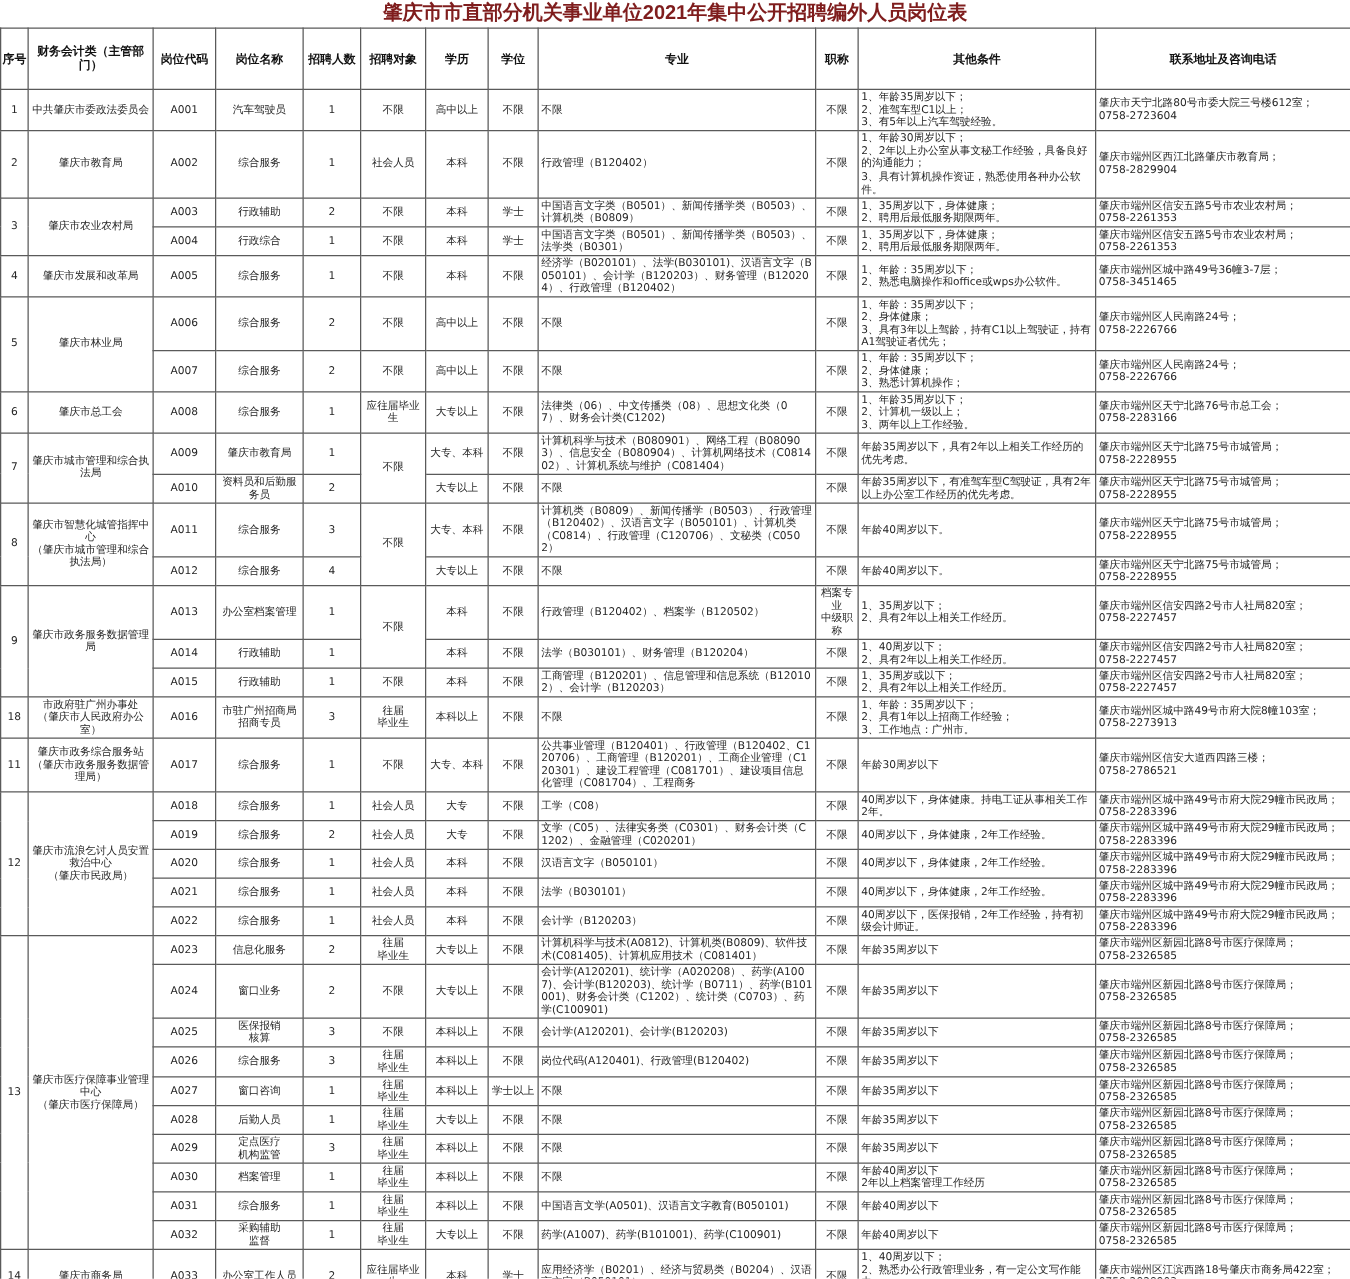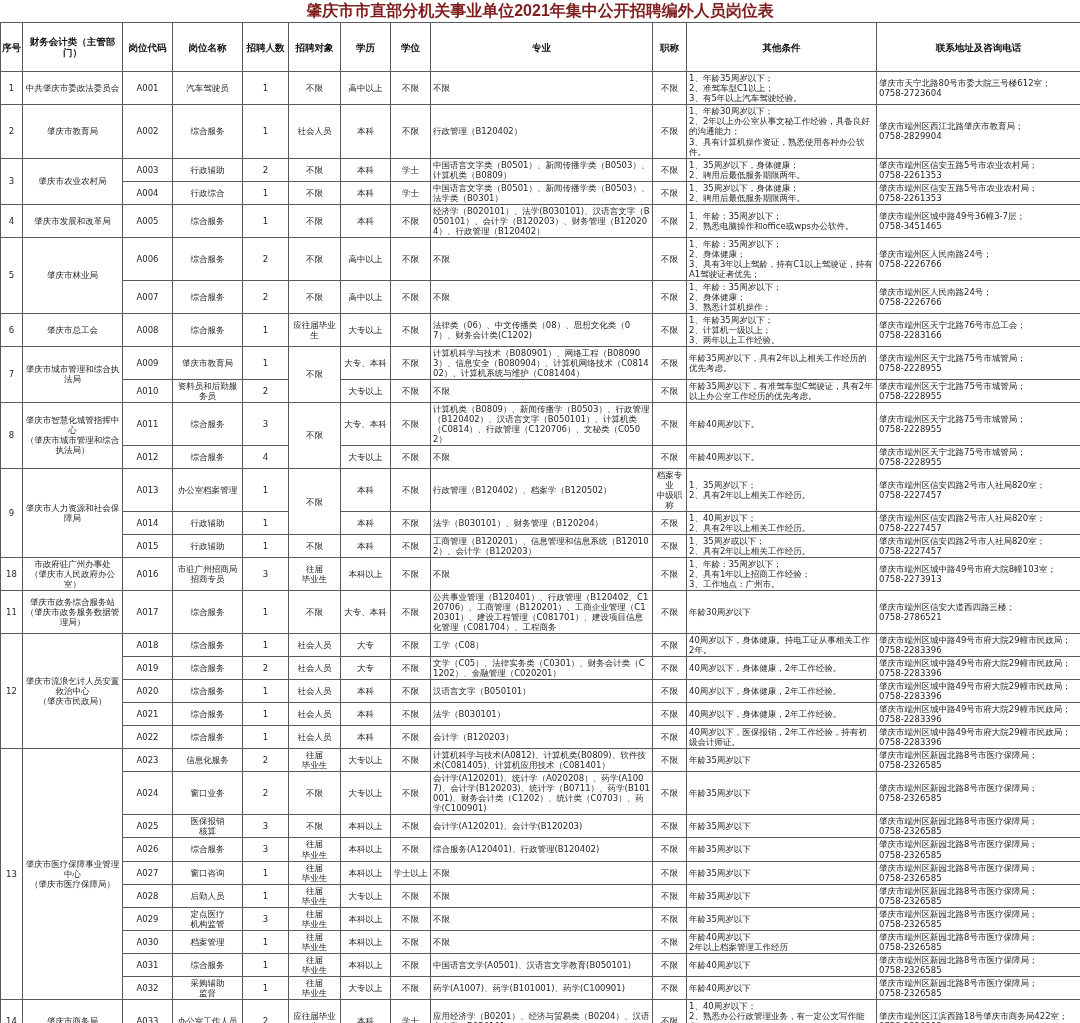--- a/index.html
+++ b/index.html
@@ -229,21 +229,21 @@
         <td>大专以上</td>
         <td>不限</td>
         <td class="lt">不限</td>
         <td>不限</td>
         <td class="lt">年龄40周岁以下。</td>
         <td class="lt">肇庆市端州区天宁北路75号市城管局；
 0758-2228955</td>
       </tr>
       <tr>
         <td rowspan="3">9</td>
-        <td rowspan="3">肇庆市人力资源和社会保障局</td>
+        <td rowspan="3">肇庆市政务服务数据管理局</td>
         <td>A013</td>
         <td>办公室档案管理</td>
         <td>1</td>
         <td rowspan="2">不限</td>
         <td>本科</td>
         <td>不限</td>
         <td class="lt">行政管理（B120402）、档案学（B120502）</td>
         <td>档案专业
 中级职称</td>
         <td class="lt">1、35周岁以下；
@@ -426,21 +426,21 @@
 0758-2326585</td>
       </tr>
       <tr>
         <td>A026</td>
         <td>综合服务</td>
         <td>3</td>
         <td>往届
 毕业生</td>
         <td>本科以上</td>
         <td>不限</td>
-        <td class="lt">综合服务(A120401)、行政管理(B120402)</td>
+        <td class="lt">岗位代码(A120401)、行政管理(B120402)</td>
         <td>不限</td>
         <td class="lt">年龄35周岁以下</td>
         <td class="lt">肇庆市端州区新园北路8号市医疗保障局；
 0758-2326585</td>
       </tr>
       <tr>
         <td>A027</td>
         <td>窗口咨询</td>
         <td>1</td>
         <td>往届

